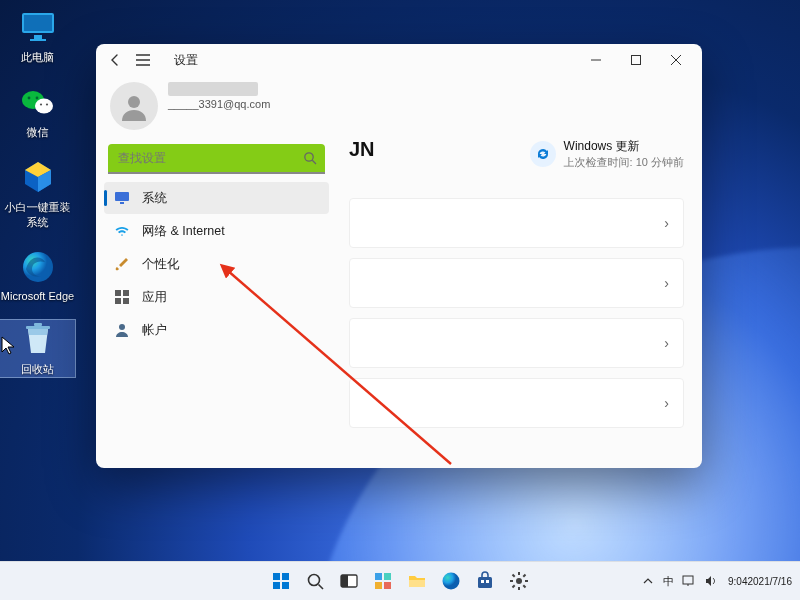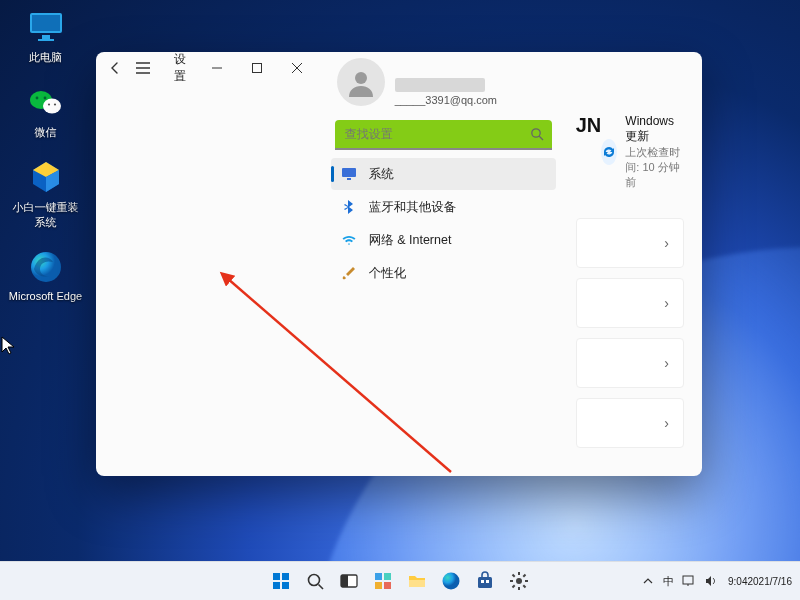--- a/index.html
+++ b/index.html
@@ -3,38 +3,38 @@
 <meta charset="utf-8">
 <style>
   html,body{margin:0;padding:0;width:800px;height:600px;overflow:hidden;font-family:"Segoe UI","Microsoft YaHei",sans-serif;background:#1a3a7a}
   
   .wallpaper{position:absolute;inset:0;background:
     radial-gradient(circle at 70% 90%,#6fa8ff 0%,#3b6de0 22%,#1f4bb8 40%,#0a2a6c 62%,#061a44 100%);}
   .swoosh{position:absolute;left:300px;top:260px;width:900px;height:700px;border-radius:50%;
     background:radial-gradient(circle at 35% 30%,rgba(200,225,255,.9),rgba(80,140,255,.5) 35%,transparent 60%);
     transform:rotate(-20deg);filter:blur(2px)}
   
-  .desktop-icons{position:absolute;left:8px;top:8px;width:75px}
+  .desktop-icons{position:absolute;left:0;top:8px;width:75px}
   .dicon{display:flex;flex-direction:column;align-items:center;margin-bottom:18px;color:#fff;font-size:11px;
     text-align:center;cursor:pointer;text-shadow:0 1px 2px rgba(0,0,0,.8)}
   .dicon .glyph{width:38px;height:38px;display:flex;align-items:center;justify-content:center;margin-bottom:4px}
   .dicon.selected{background:rgba(120,160,255,.35);outline:1px solid rgba(180,210,255,.6)}
   
-  .win{position:absolute;left:96px;top:52px;width:606px;height:424px;background:#fbfbfb;border-radius:8px;
-    box-shadow:0 18px 50px rgba(0,0,0,.45);display:flex;flex-direction:row;overflow:hidden}
+  .win{position:absolute;left:96px;top:44px;width:606px;height:424px;background:#fbfbfb;border-radius:8px;
+    box-shadow:0 18px 50px rgba(0,0,0,.45);display:flex;flex-direction:column;overflow:hidden}
   .titlebar{height:32px;display:flex;align-items:center;padding:0 6px}
   .tb-left{display:flex;align-items:center;gap:14px;padding-left:6px}
   .tb-btn{width:14px;height:14px;display:flex;align-items:center;justify-content:center;color:#555;cursor:pointer}
   .tb-title{font-size:12px;color:#222;margin-left:10px}
   .tb-right{margin-left:auto;display:flex}
   .tb-ctl{width:40px;height:32px;display:flex;align-items:center;justify-content:center;color:#333;cursor:pointer}
   .winbody{flex:1;display:flex;min-height:0}
   
   .nav{width:225px;padding:0 8px 8px 8px;overflow:hidden}
-  .account{display:flex;align-items:flex-end;gap:10px;padding:6px 6px 12px 6px}
+  .account{display:flex;align-items:flex-start;gap:10px;padding:6px 6px 12px 6px}
   .avatar{width:48px;height:48px;border-radius:50%;background:#e4e4e4;display:flex;align-items:center;justify-content:center}
   .acc-lines{display:flex;flex-direction:column;font-size:11px;color:#555}
   .acc-name{height:14px;width:90px;background:#d8d8d8;filter:blur(0.6px);margin-bottom:2px;border-radius:2px}
   .search{position:relative;margin:2px 4px 8px 4px}
   .search input{width:100%;box-sizing:border-box;height:30px;border:none;border-bottom:2px solid #888;
     background:#84cc16;padding:0 28px 0 10px;font-size:12px;border-radius:4px 4px 0 0;outline:none}
   .search .mag{position:absolute;right:8px;top:7px;color:#666}
   .navlist{display:flex;flex-direction:column;gap:1px;margin-top:2px}
   .navitem{display:flex;align-items:center;gap:12px;height:32px;padding:0 10px;border-radius:4px;
     font-size:12.5px;color:#222;cursor:pointer;position:relative}
@@ -119,20 +119,31 @@
               <stop offset="55%" stop-color="#1e9fe6"></stop>
               <stop offset="100%" stop-color="#0b5fb0"></stop>
             </radialGradient>
           </defs>
           <circle cx="17" cy="17" r="15" fill="url(#eg)"></circle>
           <path d="M5 19c2 6 9 9 15 7c-4 1-9-2-9-7c0-6 6-9 13-7c-3-6-15-8-19 7z" fill="#0a4a88" opacity=".55"></path>
         </svg>
     </span>
     <span>Microsoft Edge</span>
   </div>
+  <div class="dicon selected">
+    <span class="glyph">
+      <svg width="32" height="36" viewBox="0 0 32 36">
+          <path d="M6 8h20l-3 24H9z" fill="#cfe8f7"></path>
+          <path d="M6 8h20l-1 6H7z" fill="#9ac9e8"></path>
+          <rect x="4" y="5" width="24" height="3" rx="1" fill="#7fb8dd"></rect>
+          <rect x="12" y="2" width="8" height="3" rx="1" fill="#7fb8dd"></rect>
+        </svg>
+    </span>
+    <span>回收站</span>
+  </div>
 </div>
 
 <div class="win">
   <div class="titlebar">
     <div class="tb-left">
       <span class="tb-btn">
         <svg width="14" height="14" viewBox="0 0 14 14">
             <path d="M9 2L4 7l5 5" stroke="#333" stroke-width="1.4" fill="none" stroke-linecap="round"></path>
           </svg>
       </span>
@@ -194,40 +205,52 @@
               <svg width="16" height="16">
                 <rect x="1" y="2" width="14" height="9" rx="1" fill="#3a6fd8"></rect>
                 <rect x="6" y="12" width="4" height="2" fill="#3a6fd8"></rect>
               </svg>
             </span>
     <span>系统</span>
           </div>
           <div class="navitem">
             <span class="navicon">
               <svg width="16" height="16">
-                <path d="M7 1l5 4-4 3 4 3-5 4V9L4 11l-1-1 4-2-4-2 1-1 3 2z" fill="#1e6fd6"></path>
-              </svg>
-            </span>
-    <span>蓝牙和其他设备</span>
+                <path d="M8 13l-1-1c.6-.6 1.4-.6 2 0zM4 9c2.2-2.2 5.8-2.2 8 0l-1.3 1.3c-1.5-1.5-3.9-1.5-5.4 0zM1.5 6.5C5 3 11 3 14.5 6.5l-1.3 1.3C10.4 5 5.6 5 2.8 7.8z" fill="#1aa0e8"></path>
+              </svg>
+            </span>
+    <span>网络 &amp; Internet</span>
           </div>
           <div class="navitem">
             <span class="navicon">
               <svg width="16" height="16">
-                <path d="M8 13l-1-1c.6-.6 1.4-.6 2 0zM4 9c2.2-2.2 5.8-2.2 8 0l-1.3 1.3c-1.5-1.5-3.9-1.5-5.4 0zM1.5 6.5C5 3 11 3 14.5 6.5l-1.3 1.3C10.4 5 5.6 5 2.8 7.8z" fill="#1aa0e8"></path>
-              </svg>
-            </span>
-    <span>网络 &amp; Internet</span>
+                <path d="M12 2l2 2-7 7-2-2zM3 11l2 2c-1 2-3 1-3 1s-1-2 1-3z" fill="#c88b2e"></path>
+              </svg>
+            </span>
+    <span>个性化</span>
           </div>
           <div class="navitem">
             <span class="navicon">
               <svg width="16" height="16">
-                <path d="M12 2l2 2-7 7-2-2zM3 11l2 2c-1 2-3 1-3 1s-1-2 1-3z" fill="#c88b2e"></path>
-              </svg>
-            </span>
-    <span>个性化</span>
+                <rect x="1" y="1" width="6" height="6" fill="#5b5b5b"></rect>
+                <rect x="9" y="1" width="6" height="6" fill="#5b5b5b"></rect>
+                <rect x="1" y="9" width="6" height="6" fill="#5b5b5b"></rect>
+                <rect x="9" y="9" width="6" height="6" fill="#5b5b5b"></rect>
+              </svg>
+            </span>
+    <span>应用</span>
+          </div>
+          <div class="navitem">
+            <span class="navicon">
+              <svg width="16" height="16">
+                <circle cx="8" cy="5" r="3" fill="#4a6a8a"></circle>
+                <path d="M2 15c0-3 3-5 6-5s6 2 6 5z" fill="#4a6a8a"></path>
+              </svg>
+            </span>
+    <span>帐户</span>
           </div>
         </div>
     </div>
 
     <div class="content">
       <div class="hdr">
         <div class="hdr-title">JN</div>
         <div class="wu">
           <div class="wu-icon">
             <svg width="16" height="16" viewBox="0 0 16 16">

